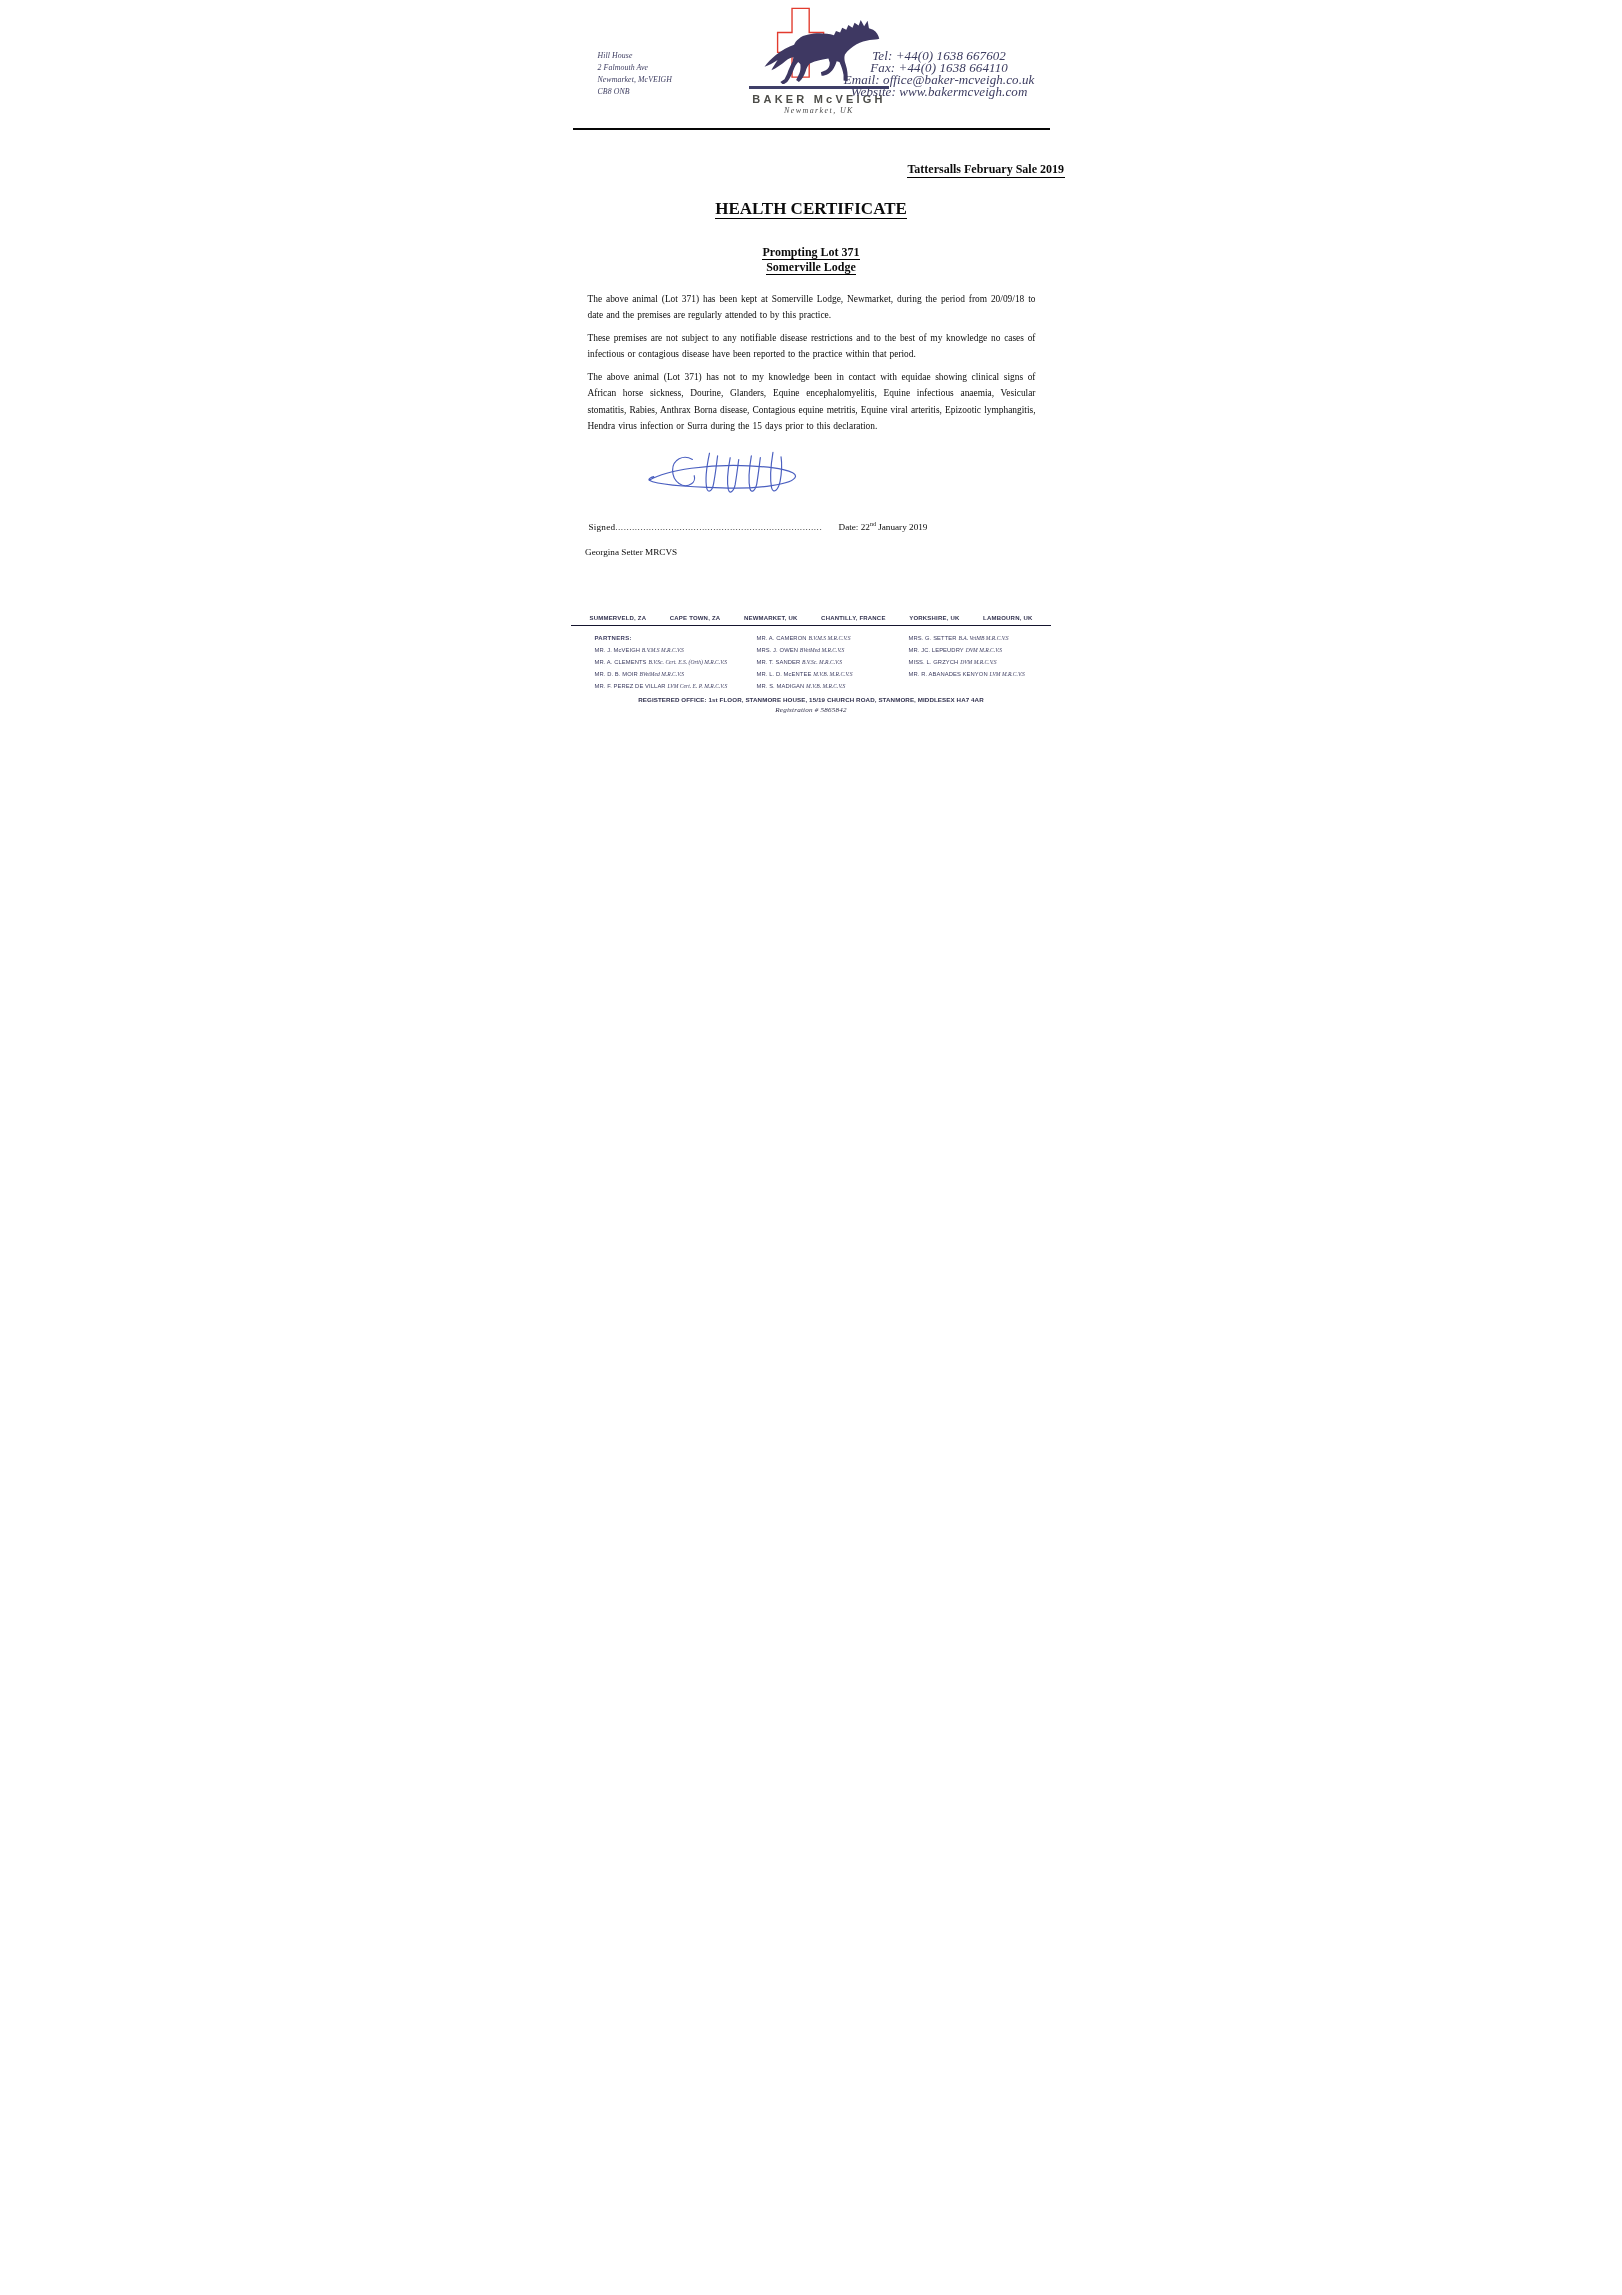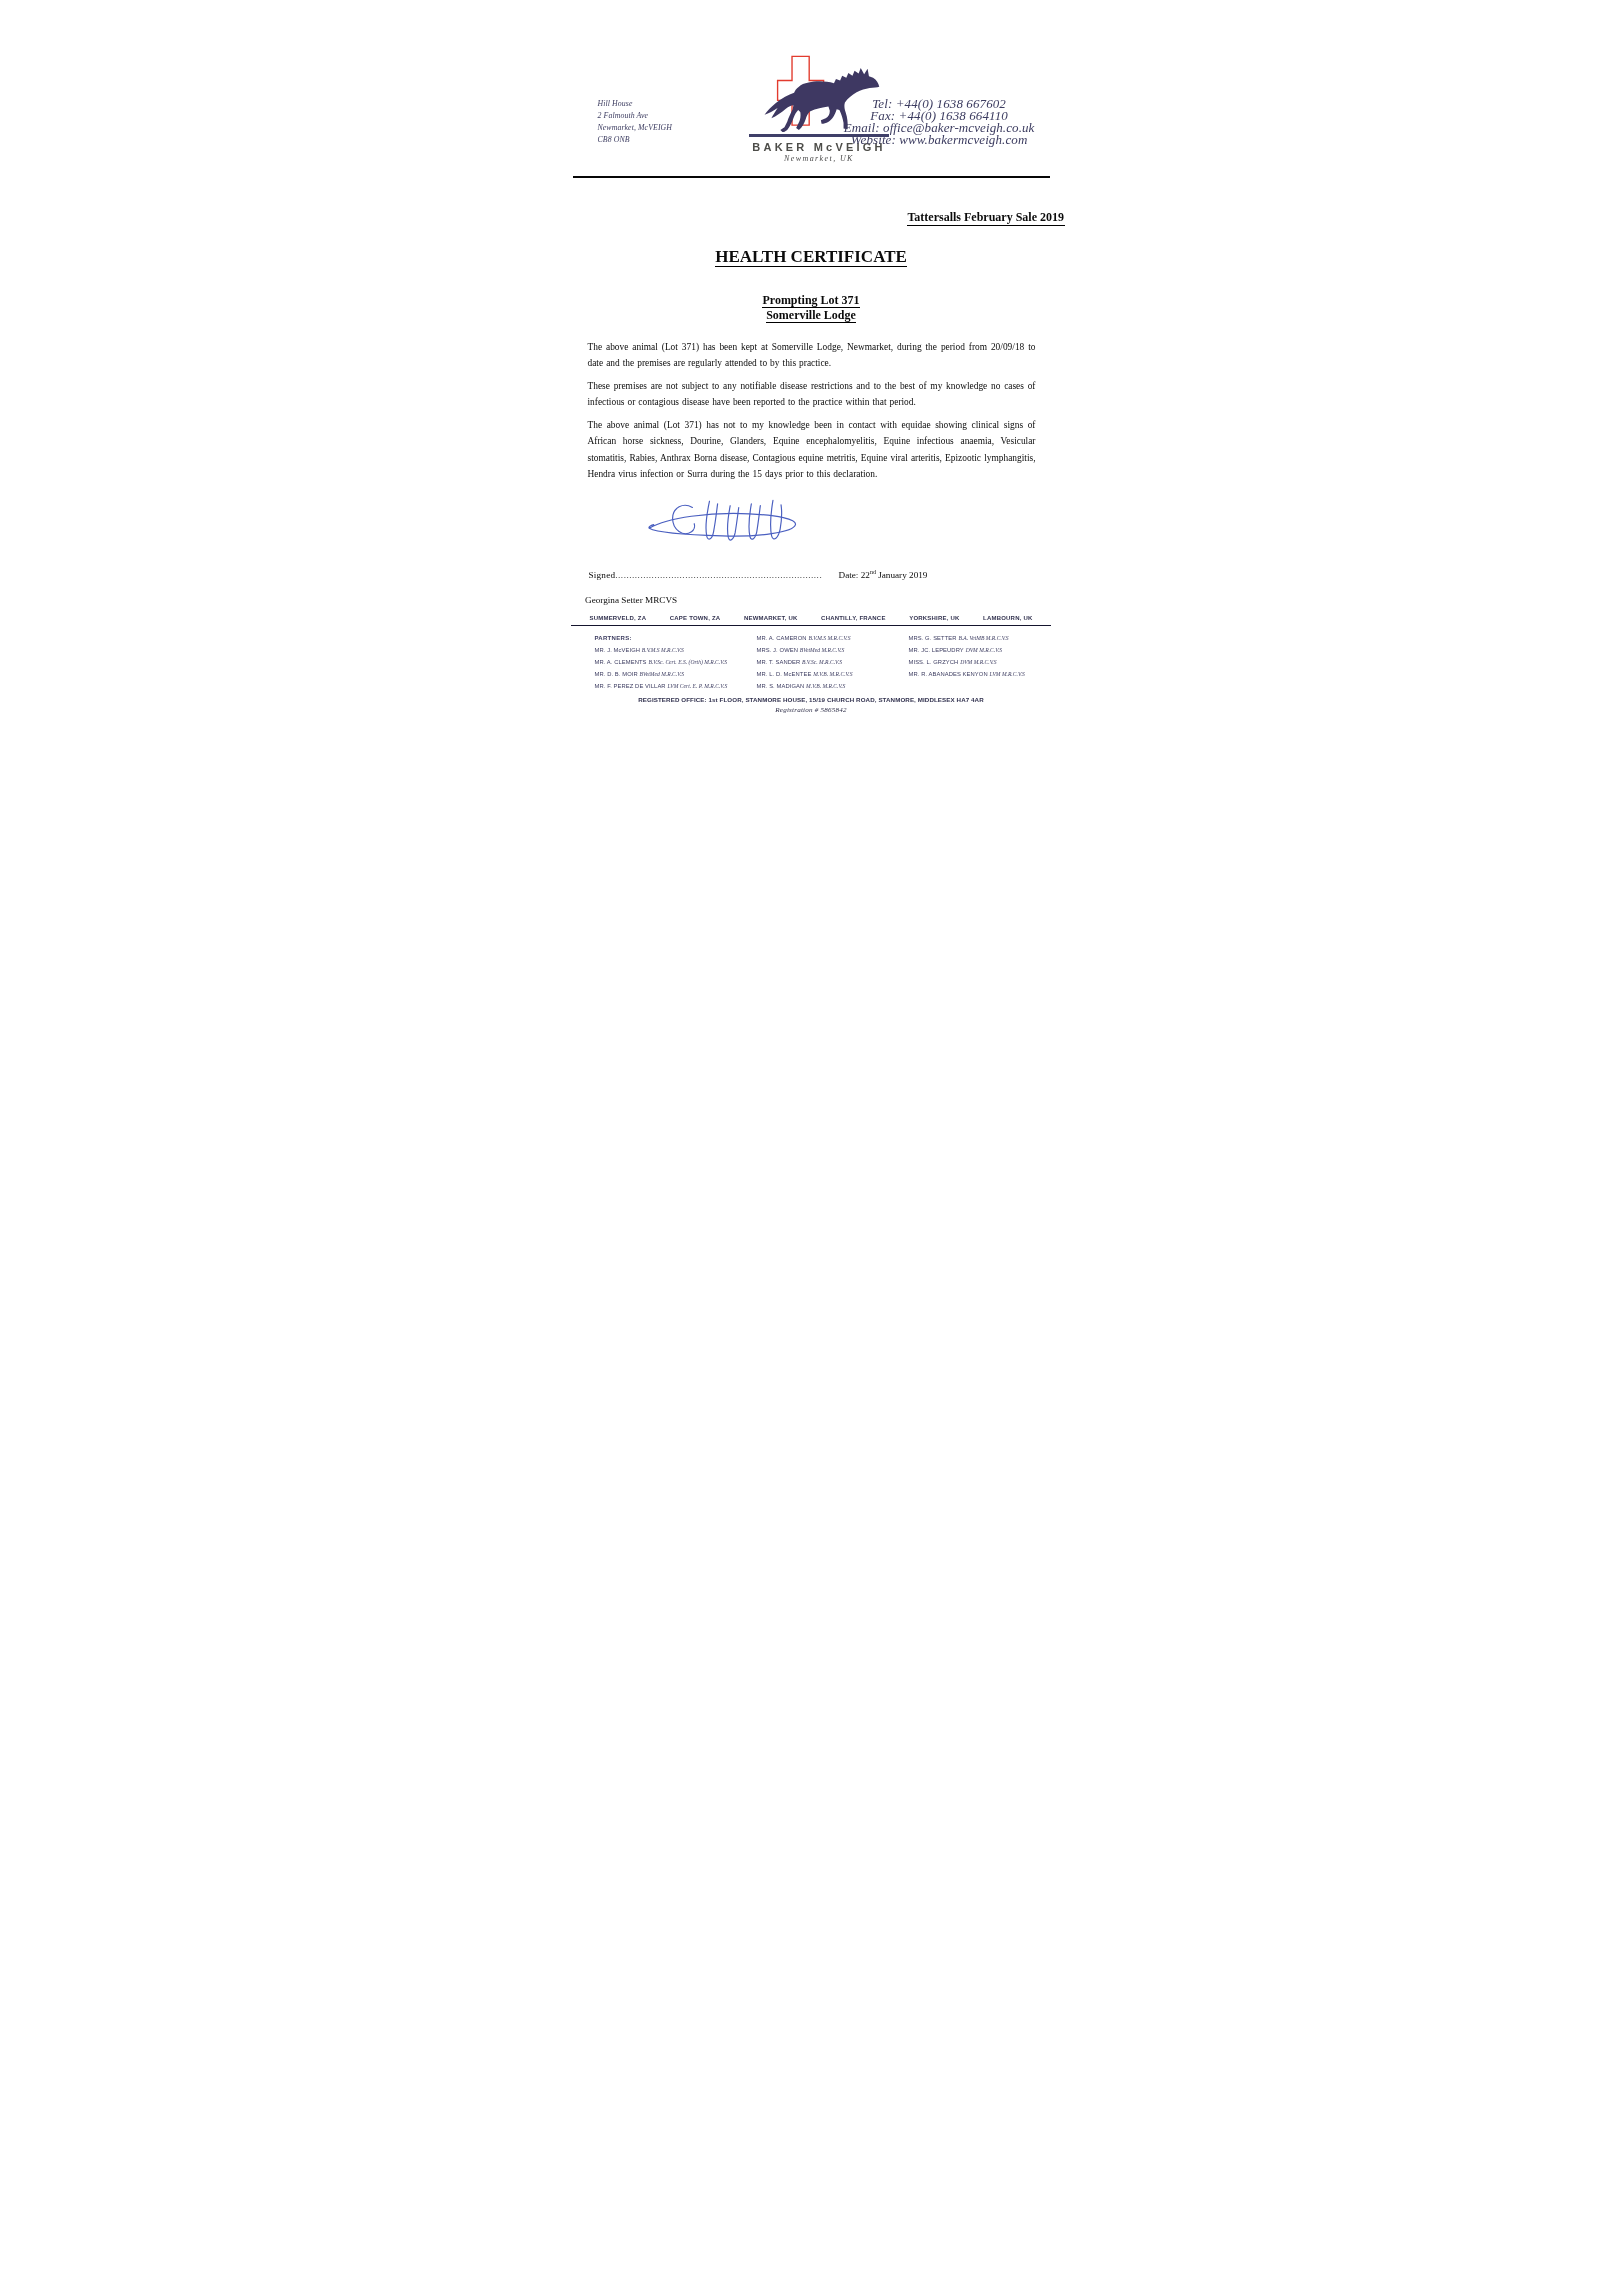--- a/index.html
+++ b/index.html
@@ -8,21 +8,21 @@
     position: relative;
     width: 507px;
     height: 717px;
     margin: 0 auto;
     background: #ffffff;
     font-family: "Liberation Serif", serif;
     color: #0c0c0c;
     overflow: hidden;
   }
   
-  .header { position: relative; height: 130px; margin-top: 48px; }
+  .header { position: relative; height: 130px; }
   .addr {
     position: absolute; left: 40px; top: 50px;
     font-style: italic; font-size: 7.8px; line-height: 12px;
     color: #3c3c60; letter-spacing: 0.1px;
   }
   .contact {
     position: absolute; right: 30px; top: 50px;
     font-style: italic; font-size: 13px; line-height: 12px;
     color: #3c3c60; text-align: center; letter-spacing: 0.1px;
   }

